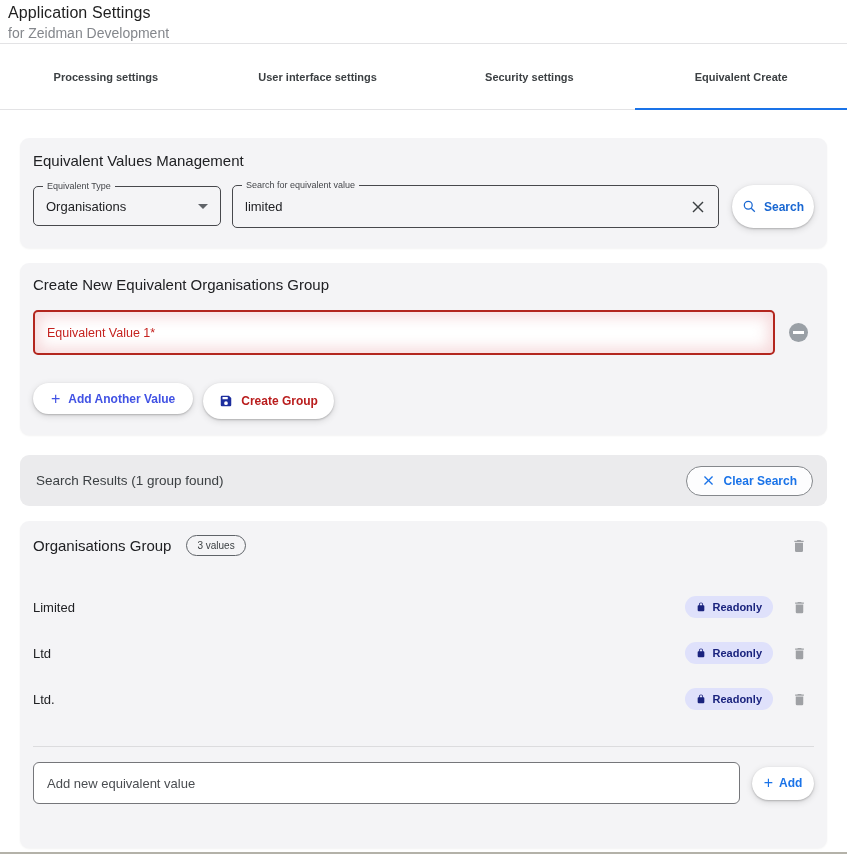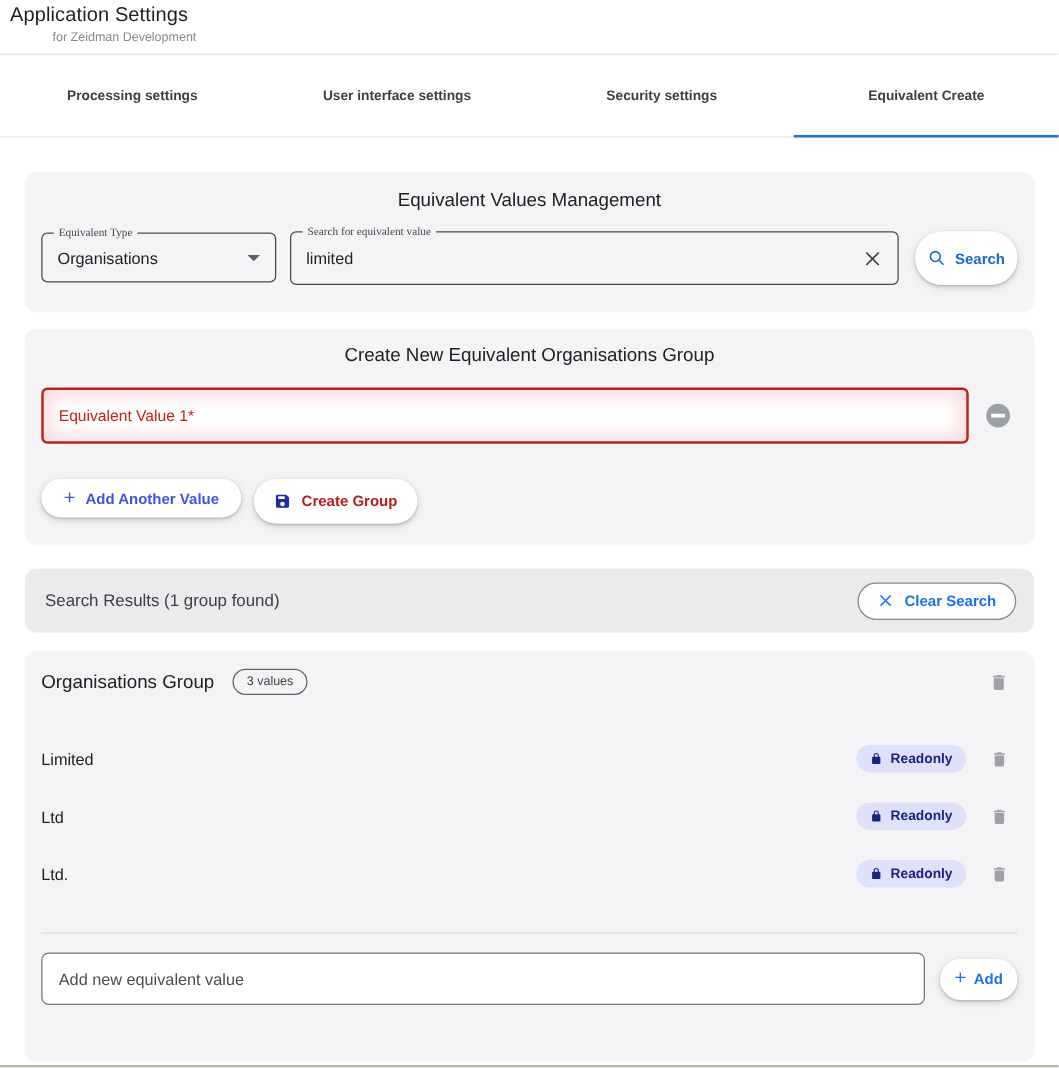--- a/index.html
+++ b/index.html
@@ -7,39 +7,39 @@
   body {
     font-family: "Liberation Sans", sans-serif;
     background: #ffffff;
     color: #202124;
     position: relative;
     overflow: hidden;
   }
   
   .app-header { padding: 4px 0 0 8px; height: 44px; border-bottom: 1px solid #e3e3e5; }
   .app-title { font-size: 16px; font-weight: 500; color: #1f1f1f; letter-spacing: .1px; }
-  .app-subtitle { font-size: 10px; color: #84878c; margin-top: 3px; margin-left: 34px; }
+  .app-subtitle { font-size: 14px; color: #84878c; margin-top: 3px; }
   
   .tabs { display: flex; height: 66px; border-bottom: 1px solid #e3e3e5; }
   .tab { flex: 1; display: flex; align-items: center; justify-content: center;
          font-size: 11px; font-weight: 700; color: #3c4043; position: relative; cursor: pointer; }
   .tab.active::after { content: ""; position: absolute; bottom: -1px; left: 0; right: 0;
          height: 2px; background: #1a73e8; }
   
   .main { margin: 0 20px; }
   .card { background: #f4f4f6; border-radius: 9px; box-shadow: 0 1px 2px rgba(0,0,0,0.05); }
-  .card-title { font-size: 15px; color: #202124; font-weight: 400; text-align: center; }
+  .card-title { font-size: 15px; color: #202124; font-weight: 400; }
   .card-evm { margin-top: 28px; padding: 14px 13px 20px 13px; }
   .card-create { margin-top: 15px; padding: 13px 13px 16px 13px; }
   .card-group { margin-top: 15px; padding: 14px 13px 18px 13px; min-height: 327px; }
   
   .fields-row { display: flex; align-items: flex-start; margin-top: 17px; }
   .ofield { position: relative; border: 1px solid #47484c; border-radius: 5px; background: transparent; }
   .ofield-label { position: absolute; top: -6px; left: 9px; padding: 0 4px; background: #f4f4f6;
-         font-size: 9px; color: #45474b; white-space: nowrap; font-family: Liberation Serif, serif; }
+         font-size: 9px; color: #45474b; white-space: nowrap; }
   .select-field { width: 188px; height: 40px; display: flex; align-items: center;
          padding: 0 12px; cursor: pointer; }
   .select-value { font-size: 13px; color: #202124; flex: 1; }
   .caret-down { width: 0; height: 0; border-left: 5px solid transparent; border-right: 5px solid transparent;
          border-top: 5px solid #5f6368; margin-left: 8px; }
   .search-field { flex: 1; height: 43px; margin-left: 11px; display: flex; align-items: center; margin-top: -1px; }
   .search-field input { flex: 1; border: none; outline: none; background: transparent;
          font-size: 13px; color: #202124; padding: 0 12px; font-family: inherit; height: 100%; }
   .clear-x { background: none; border: none; cursor: pointer; padding: 0 12px 0 4px; display: flex; align-items: center; }
   

